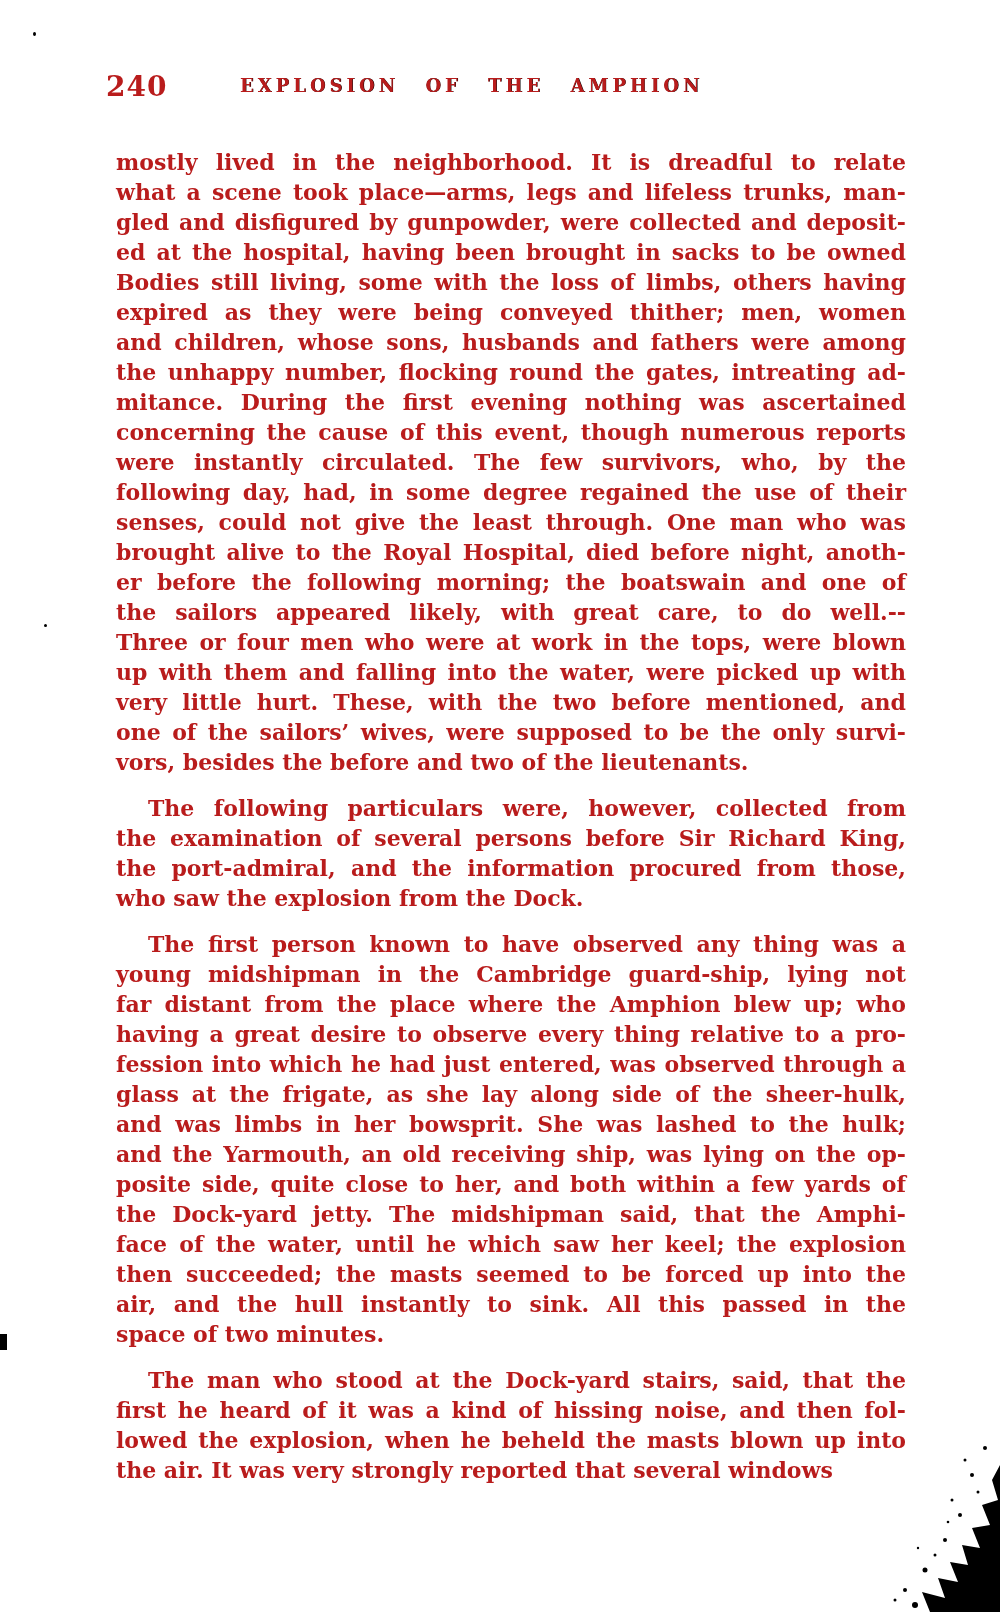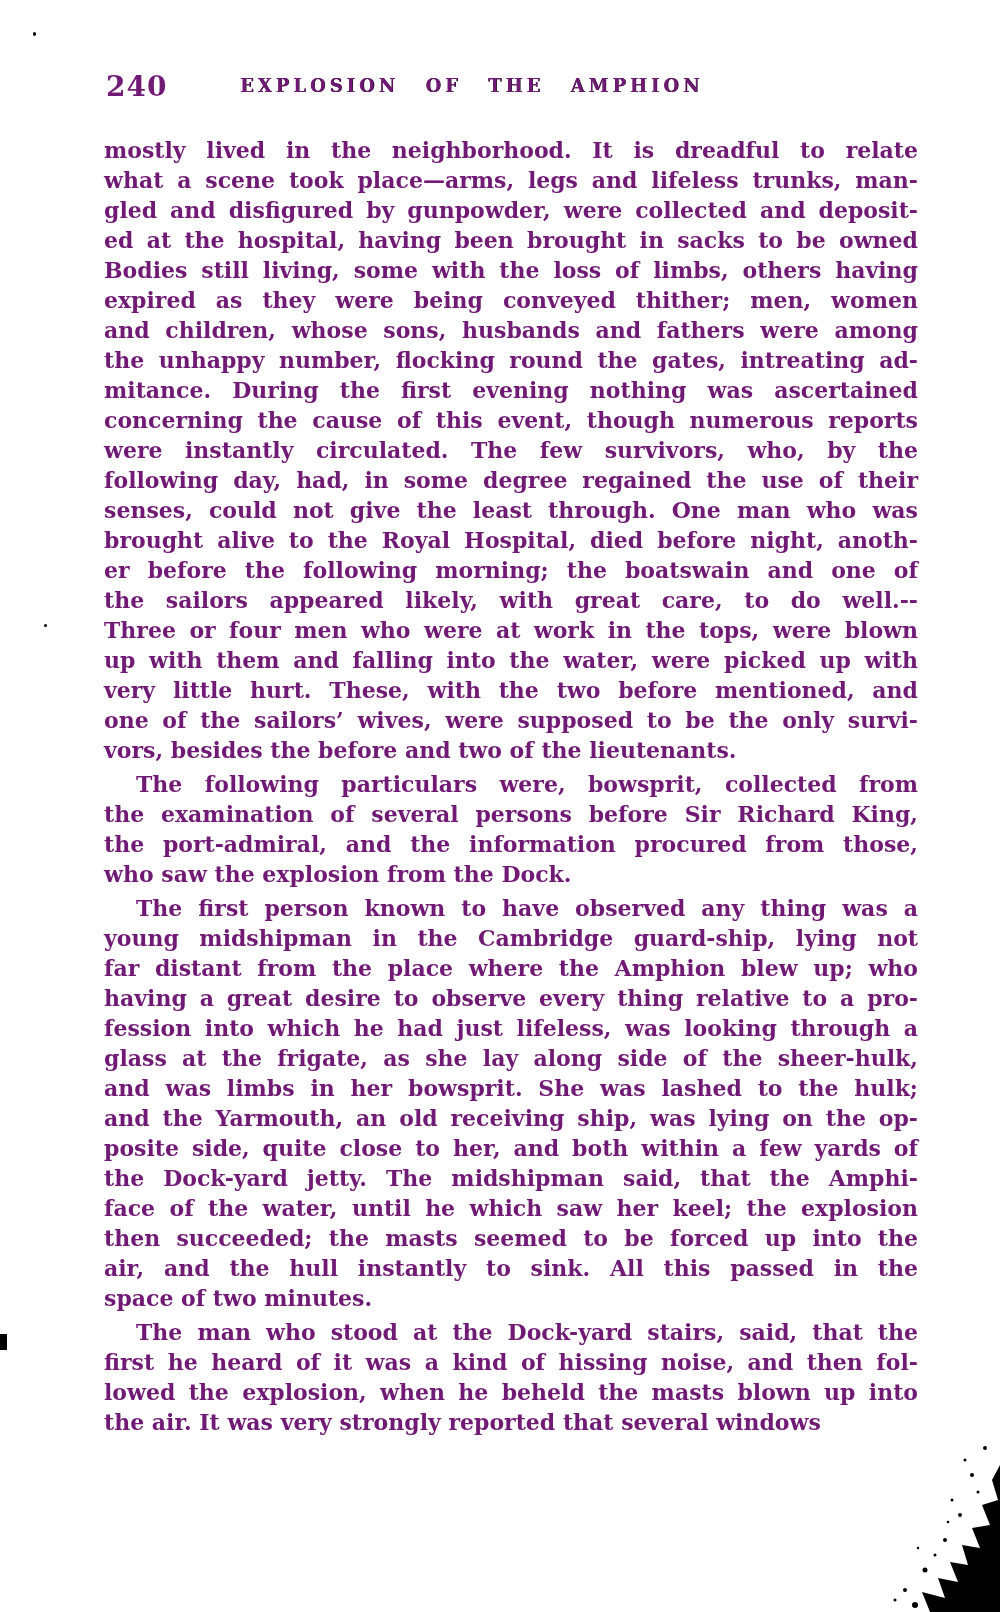--- a/index.html
+++ b/index.html
@@ -7,21 +7,21 @@
     padding: 0;
     background: #ffffff;
   }
   .page {
     position: relative;
     width: 1000px;
     height: 1612px;
     background: #ffffff;
     overflow: hidden;
     font-family: "DejaVu Serif", "Liberation Serif", serif;
-    color: #701a75;
+    color: #b91c1c;
   }
   .header {
     position: absolute;
     top: 70px;
     left: 100px;
     right: 80px;
     height: 34px;
   }
   .page-number {
     position: absolute;
@@ -42,21 +42,21 @@
     letter-spacing: 4px;
     word-spacing: 16px;
     text-shadow: 0.4px 0.4px 0 #000;
   }
   .page-body {
     position: absolute;
     top: 131px;
     left: 100px;
     width: 822px;
   }
-  .paragraph { margin: 4px; padding: 0; }
+  .paragraph { margin: 16px; padding: 0; }
   .line {
     font-size: 22px;
     font-weight: bold;
     line-height: 30px;
     height: 30px;
     white-space: nowrap;
     text-align: justify;
     text-align-last: justify;
     overflow: visible;
   }
@@ -115,31 +115,31 @@
         <div class="line">brought alive to the Royal Hospital, died before night, anoth-</div>
         <div class="line">er before the following morning; the boatswain and one of</div>
         <div class="line">the sailors appeared likely, with great care, to do well.--</div>
         <div class="line">Three or four men who were at work in the tops, were blown</div>
         <div class="line">up with them and falling into the water, were picked up with</div>
         <div class="line">very little hurt.  These, with the two before mentioned, and</div>
         <div class="line">one of the sailors’ wives, were supposed to be the only survi-</div>
         <div class="line last">vors, besides the before and two of the lieutenants.</div>
       </div>
       <div class="paragraph">
-        <div class="line indent">The following particulars were, bowsprit, collected from</div>
+        <div class="line indent">The following particulars were, however, collected from</div>
         <div class="line">the examination of several persons before Sir Richard King,</div>
         <div class="line">the port-admiral, and the information procured from those,</div>
         <div class="line last">who saw the explosion from the Dock.</div>
       </div>
       <div class="paragraph">
         <div class="line indent">The first person known to have observed any thing was a</div>
         <div class="line">young midshipman in the Cambridge guard-ship, lying not</div>
         <div class="line">far distant from the place where the Amphion blew up; who</div>
         <div class="line">having a great desire to observe every thing relative to a pro-</div>
-        <div class="line">fession into which he had just lifeless, was looking through a</div>
+        <div class="line">fession into which he had just entered, was observed through a</div>
         <div class="line">glass at the frigate, as she lay along side of the sheer-hulk,</div>
         <div class="line">and was limbs in her bowsprit.  She was lashed to the hulk;</div>
         <div class="line">and the Yarmouth, an old receiving ship, was lying on the op-</div>
         <div class="line">posite side, quite close to her, and both within a few yards of</div>
         <div class="line">the Dock-yard jetty.  The midshipman said, that the Amphi-</div>
         <div class="line">face of the water, until he which saw her keel; the explosion</div>
         <div class="line">then succeeded; the masts seemed to be forced up into the</div>
         <div class="line">air, and the hull instantly to sink.  All this passed in the</div>
         <div class="line last">space of two minutes.</div>
       </div>

